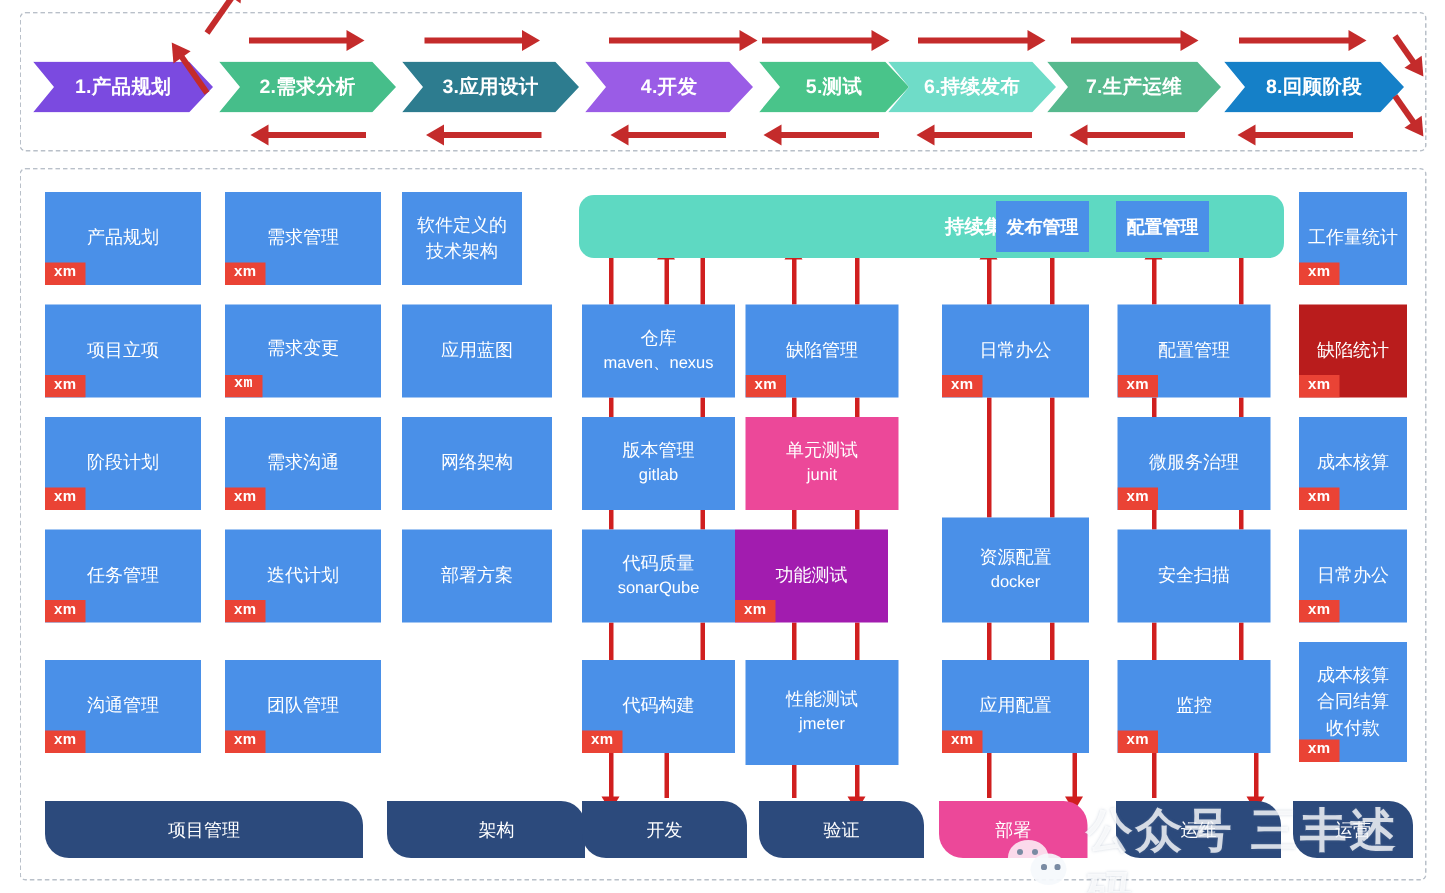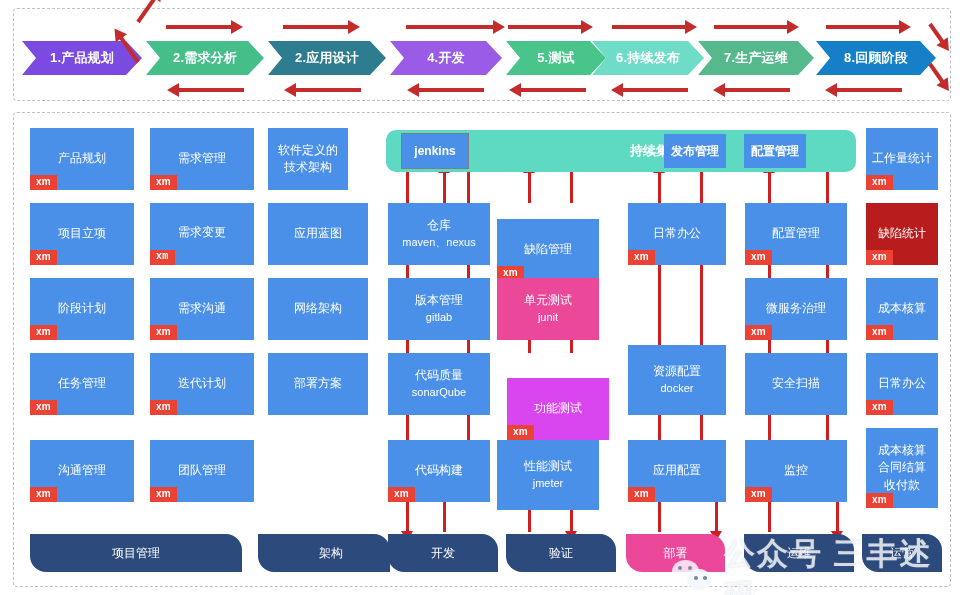--- a/index.html
+++ b/index.html
@@ -133,21 +133,21 @@
 
   <div class="panel" id="pipeline-panel"></div>
   <div id="pipeline-layer">
       <div class="chev" style="left: 22px; top: 41px; width: 120px; background: rgb(123, 74, 224);">
         <span>1.产品规划</span>
       </div>
       <div class="chev" style="left: 146px; top: 41px; width: 118px; background: rgb(70, 190, 138);">
         <span>2.需求分析</span>
       </div>
       <div class="chev" style="left: 268px; top: 41px; width: 118px; background: rgb(45, 124, 143);">
-        <span>2.应用设计</span>
+        <span>3.应用设计</span>
       </div>
       <div class="chev" style="left: 390px; top: 41px; width: 112px; background: rgb(154, 92, 230);">
         <span>4.开发</span>
       </div>
       <div class="chev" style="left: 506px; top: 41px; width: 100px; background: rgb(73, 196, 138);">
         <span>5.测试</span>
       </div>
       <div class="chev" style="left: 592px; top: 41px; width: 112px; background: rgb(111, 220, 200);">
         <span>6.持续发布</span>
       </div>
@@ -216,23 +216,20 @@
       <div class="conn" style="left: 528px; top: 502px; height: 30px;"></div>
       <div class="conn down" style="left: 570px; top: 502px; height: 30px;"></div>
       <div class="conn" style="left: 658px; top: 502px; height: 30px;"></div>
       <div class="conn down" style="left: 715px; top: 502px; height: 30px;"></div>
       <div class="conn" style="left: 768px; top: 502px; height: 30px;"></div>
       <div class="conn down" style="left: 836px; top: 502px; height: 30px;"></div>
     </div>
 
   <div id="ci-bar" style="left: 386px; top: 130px; width: 470px; height: 42px; background: rgb(94, 217, 194);">
     <span class="ci-label" style="left: 196px; margin-left: 48px;">持续集成</span>
-  <div class="ci-chip outlined" style="left: 15px; width: 66px;">
-        <span>jenkins</span>
-      </div>
       <div class="ci-chip" style="left: 278px; width: 62px;">
         <span>发布管理</span>
       </div>
       <div class="ci-chip" style="left: 358px; width: 62px;">
         <span>配置管理</span>
       </div>
     </div>
 
   <div id="box-layer">
       <div class="box" style="left: 30px; top: 128px; width: 104px; height: 62px; background: rgb(74, 144, 232);">
@@ -297,29 +294,29 @@
         <span class="sub">gitlab</span>
       </div>
       <div class="box" style="left: 388px; top: 353px; width: 102px; height: 62px; background: rgb(74, 144, 232);">
         <span>代码质量</span>
         <span class="sub">sonarQube</span>
       </div>
       <div class="box" style="left: 388px; top: 440px; width: 102px; height: 62px; background: rgb(74, 144, 232);">
         <span>代码构建</span>
         <span class="xm">xm</span>
       </div>
-      <div class="box" style="left: 497px; top: 203px; width: 102px; height: 62px; background: rgb(74, 144, 232); margin-top: 16px;">
+      <div class="box" style="left: 497px; top: 203px; width: 102px; height: 62px; background: rgb(74, 144, 232);">
         <span>缺陷管理</span>
         <span class="xm">xm</span>
       </div>
       <div class="box" style="left: 497px; top: 278px; width: 102px; height: 62px; background: #ec4899;">
         <span>单元测试</span>
         <span class="sub">junit</span>
       </div>
-      <div class="box" style="left: 507px; top: 353px; width: 102px; height: 62px; background: #d946ef; margin-top: 25px;">
+      <div class="box" style="left: 490px; top: 353px; width: 102px; height: 62px; background: #a21caf;">
         <span>功能测试</span>
         <span class="xm">xm</span>
       </div>
       <div class="box" style="left: 497px; top: 440px; width: 102px; height: 70px; background: rgb(74, 144, 232);">
         <span>性能测试</span>
         <span class="sub">jmeter</span>
       </div>
       <div class="box" style="left: 628px; top: 203px; width: 98px; height: 62px; background: rgb(74, 144, 232);">
         <span>日常办公</span>
         <span class="xm">xm</span>

